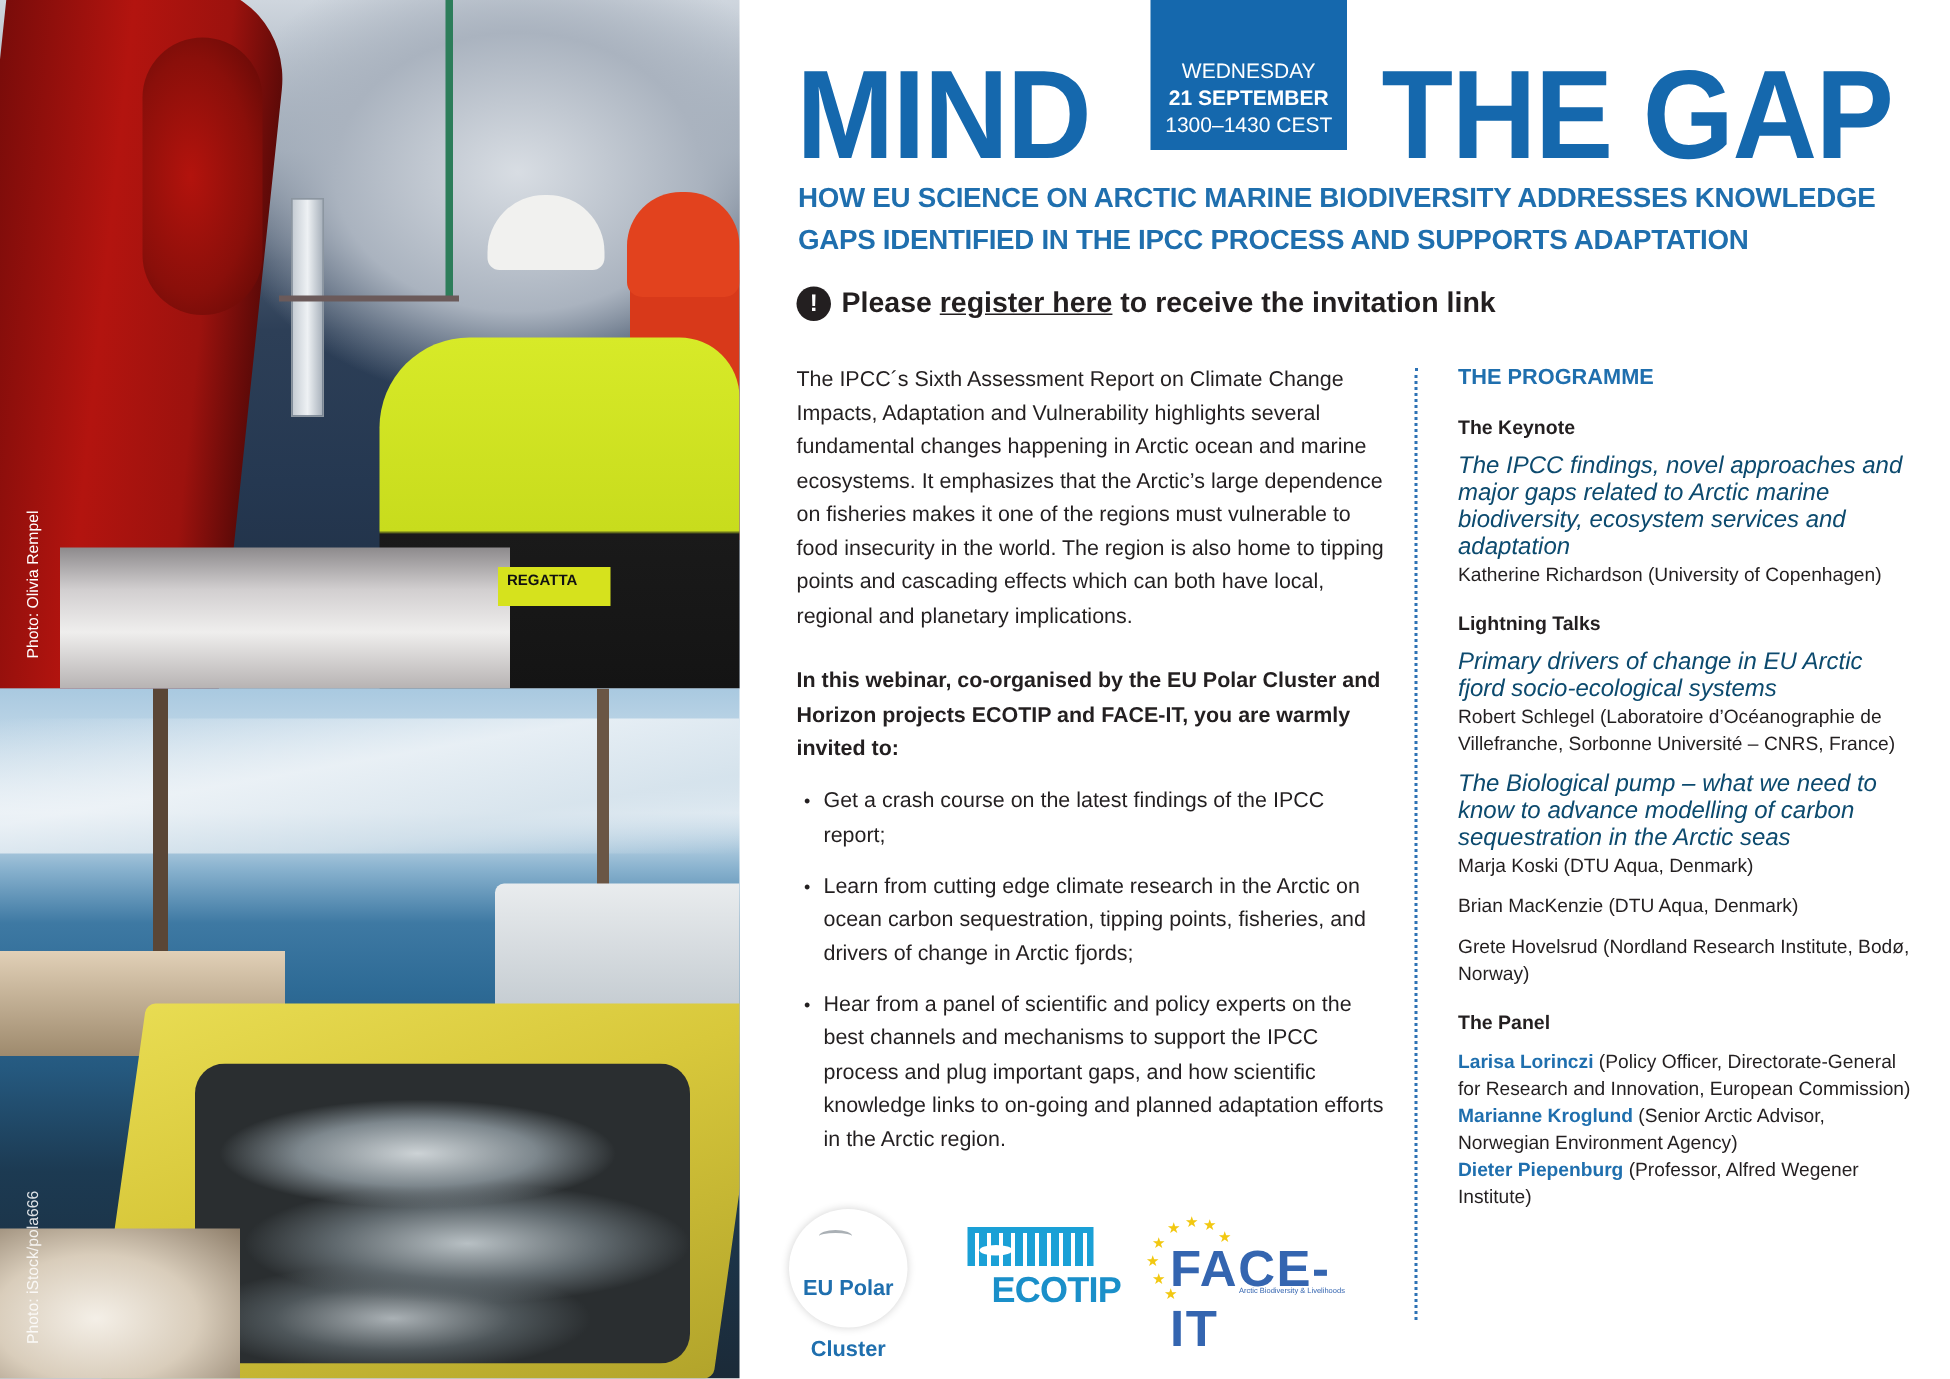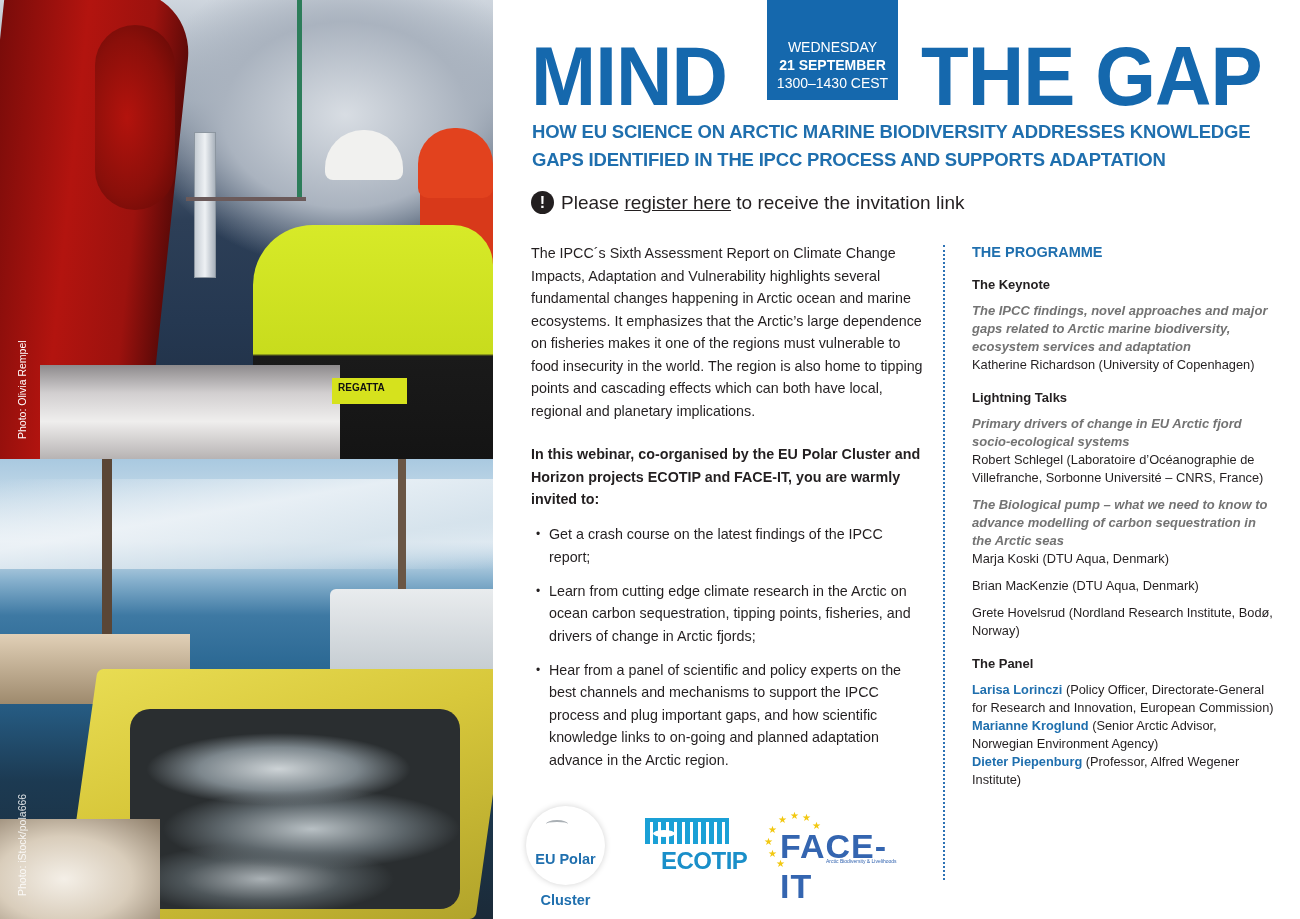--- a/index.html
+++ b/index.html
@@ -73,21 +73,21 @@
     color: #ffffff; text-align: center; padding-top: 38px; }
   .date-box div { font-size: 14px; line-height: 18px; font-family: "Liberation Sans", sans-serif; }
   .date-box .bold { font-weight: bold; }
   .subtitle { position: absolute; left: 532px; top: 118px; width: 760px; color: #1f6fae; font-weight: bold;
     font-size: 18.5px; line-height: 28px; letter-spacing: -0.2px; }
 
   
   .register { position: absolute; left: 531px; top: 191px; display: flex; align-items: center; }
   .alert-icon { width: 23px; height: 23px; border-radius: 50%; background: #231f20; color: #fff;
     font-weight: bold; font-size: 16px; line-height: 23px; text-align: center; margin-right: 7px; }
-  .register-text { font-size: 19px; font-weight: normal; color: #231f20; }
+  .register-text { font-size: 19px; font-weight: bold; color: #231f20; }
   .register-link { text-decoration: underline; color: #231f20; cursor: pointer; }
 
   
   .intro { position: absolute; left: 531px; top: 242px; width: 400px; font-size: 14.3px; line-height: 22.5px; color: #231f20; }
   .invite { position: absolute; left: 531px; top: 443px; width: 400px; font-size: 14.3px; line-height: 22.5px; font-weight: bold; color: #231f20; }
   .bullets { position: absolute; left: 536px; top: 523px; width: 390px; list-style: none; }
   .bullets li { position: relative; padding-left: 13px; font-size: 14.3px; line-height: 22.5px; margin-bottom: 11.5px; color: #231f20; }
   .bullets li::before { content: "•"; position: absolute; left: 0; top: 0; font-size: 12px; }
 
   
@@ -107,21 +107,21 @@
   .logo-faceit .tag { position: absolute; left: 62px; top: 48px; color: #3465b0; font-size: 5px; }
 
   
   .divider { position: absolute; left: 943px; top: 245px; width: 0; height: 635px; border-left: 2px dotted #2d72b5; }
 
   
   .programme { position: absolute; left: 972px; top: 243px; width: 305px; }
   .prog-title { color: #1f6fae; font-weight: bold; font-size: 14.5px; line-height: 18px; margin-bottom: 15px; }
   .prog-section { font-weight: bold; font-size: 13px; line-height: 18px; color: #231f20; margin-bottom: 8px; }
   .talk { margin-bottom: 9px; }
-  .talk-title { color: #737373; font-weight: bold; font-style: italic; font-size: 13px; line-height: 18px; }
+  .talk-title { color: #0c4a6e; font-weight: normal; font-style: italic; font-size: 16px; line-height: 18px; }
   .talk-speaker { font-size: 12.8px; line-height: 18px; color: #231f20; }
   .section-gap { height: 6px; }
   .panelist { font-size: 12.8px; line-height: 18px; color: #231f20; }
   .panelist .pname { color: #1f6fae; font-weight: bold; }
 </style>
 </head>
 <body>
 
 <div class="photos">
   <div class="photo photo-top">
@@ -163,21 +163,21 @@
 <div class="register">
   <div class="alert-icon">!</div>
   <div class="register-text"><span>Please </span><a class="register-link">register here</a><span> to receive the invitation link</span></div>
 </div>
 
 <p class="intro">The IPCC´s Sixth Assessment Report on Climate Change Impacts, Adaptation and Vulnerability highlights several fundamental changes happening in Arctic ocean and marine ecosystems. It emphasizes that the Arctic’s large dependence on fisheries makes it one of the regions must vulnerable to food insecurity in the world. The region is also home to tipping points and cascading effects which can both have local, regional and planetary implications.</p>
 <p class="invite">In this webinar, co-organised by the EU Polar Cluster and Horizon projects ECOTIP and FACE-IT, you are warmly invited to:</p>
 <ul class="bullets">
   <li>Get a crash course on the latest findings of the IPCC report;</li>
   <li>Learn from cutting edge climate research in the Arctic on ocean carbon sequestration, tipping points, fisheries, and drivers of change in Arctic fjords;</li>
-  <li>Hear from a panel of scientific and policy experts on the best channels and mechanisms to support the IPCC process and plug important gaps, and how scientific knowledge links to on-going and planned adaptation advance in the Arctic region.</li>
+  <li>Hear from a panel of scientific and policy experts on the best channels and mechanisms to support the IPCC process and plug important gaps, and how scientific knowledge links to on-going and planned adaptation efforts in the Arctic region.</li>
 </ul>
 
 <div class="logo-polar">
   <div class="arc"></div>
   <span>EU Polar</span>
   <span>Cluster</span>
 </div>
 <div class="logo-ecotip">
   <div class="mark">
       <div class="fish1"></div>

